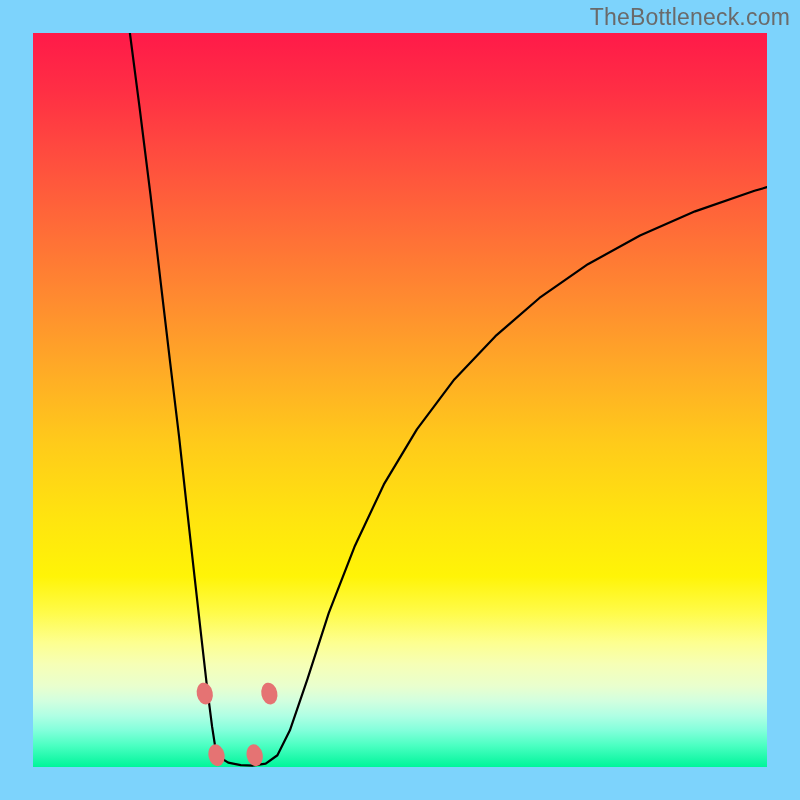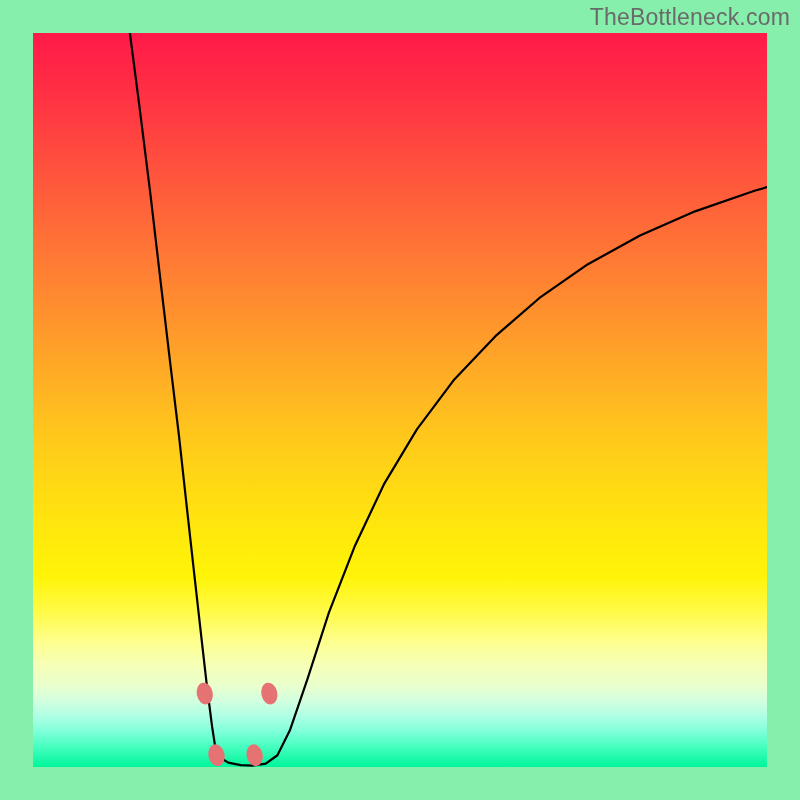--- a/index.html
+++ b/index.html
@@ -10,21 +10,21 @@
     background: #000000;
     overflow: hidden;
     font-family: Arial, Helvetica, sans-serif;
   }
   .frame {
     position: absolute;
     left: 0;
     top: 0;
     width: 800px;
     height: 800px;
-    background: #86efac;
+    background: #7dd3fc;
     text-align: right;
   }
   .plot-area {
     position: absolute;
     left: 33px;
     top: 33px;
     width: 734px;
     height: 734px;
     overflow: hidden;
   }

